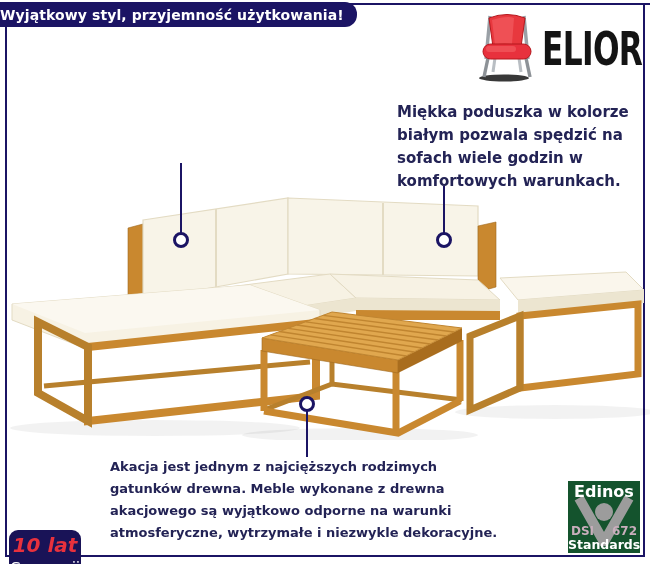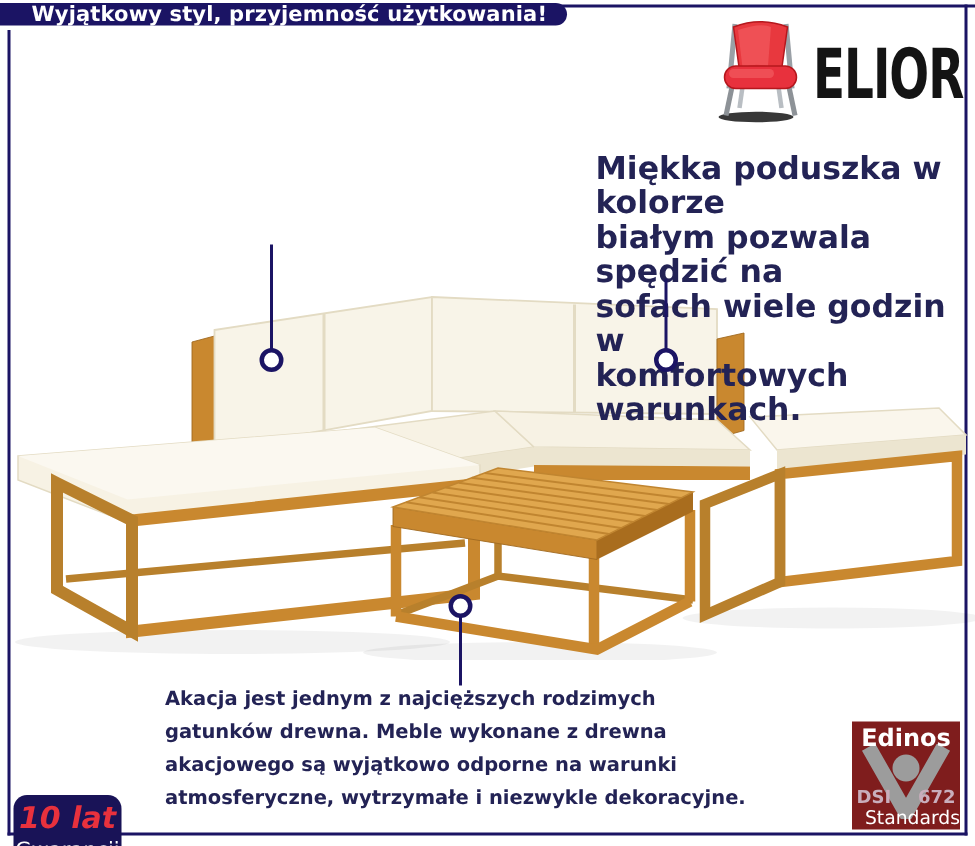--- a/index.html
+++ b/index.html
@@ -9,36 +9,36 @@
   }
   
   .frame { position:absolute; background:#1b1464; }
   #frame-top    { left:250px; top:3px;  width:400px; height:2px; }
   #frame-right  { left:643px; top:3px;  width:2px;  height:554px; }
   #frame-bottom { left:5px;  top:555px; width:640px; height:2px; }
   #frame-left   { left:5px;  top:20px;  width:2px;  height:537px; }
 
   
   .banner {
-    position:absolute; left:0; top:2px; height:15px;
+    position:absolute; left:0; top:2px; height:25px;
     background:#1b1464; color:#ffffff;
     border-radius:0 12px 12px 0;
     display:flex; align-items:center;
-    padding:0 13px 0 21px;
+    padding:0 13px 0 0;
     font-size:14px; font-weight:bold; letter-spacing:.1px;
     z-index:6;
   }
 
   
   .note {
     position:absolute; color:#232355; font-weight:bold;
     white-space:pre-line; z-index:4;
   }
   #note-top-left { left:57px;  top:44px;  font-size:16.5px; line-height:22.4px; }
-  #note-right    { left:397px; top:101px; font-size:21px; line-height:23px; }
+  #note-right    { left:397px; top:101px; font-size:15px; line-height:23px; }
   #note-bottom   { left:110px; top:456px; font-size:13px; line-height:22px; }
 
   
   .callout-line { position:absolute; width:2px; background:#1b1464; z-index:5; }
   #line-1 { left:180px; top:163px; height:70px; }
   #line-2 { left:443px; top:186px; height:47px; }
   #line-3 { left:306px; top:411px; height:46px; }
   .callout-dot {
     position:absolute; width:10px; height:10px; background:#ffffff;
     border:3px solid #1b1464; border-radius:50%; z-index:5;
@@ -66,38 +66,38 @@
   }
   .warranty .big {
     display:block; color:#e8313d; font-size:20px; font-weight:bold;
     font-style:italic; line-height:27px; margin-top:2px;
   }
   .warranty .small { display:block; color:#ffffff; font-size:14px; font-weight:normal; line-height:17px; }
 
   
   .edinos {
     position:absolute; left:568px; top:481px; width:72px; height:72px;
-    background:#7f1d1d; z-index:6;
+    background:#14532d; z-index:6;
   }
   .edinos .ttl {
     position:absolute; left:0; right:0; top:1px; text-align:center;
     color:#ffffff; font-size:16px; font-weight:bold; z-index:2;
   }
   .edinos svg { position:absolute; left:4px; top:15px; z-index:1; }
   .edinos .dsi {
     position:absolute; left:3px; bottom:15px; color:#c9aebc;
     font-size:12px; font-weight:bold; z-index:2;margin-top:39px;
   }
   .edinos .n804 {
     position:absolute; right:3px; bottom:15px; color:#c9aebc;
     font-size:12px; font-weight:bold; z-index:2;
   }
   .edinos .std {
-    position:absolute; left:0; right:0; bottom:1px; text-align:right;
-    color:#ffffff; font-size:12.5px; font-weight:normal; z-index:2;
+    position:absolute; left:0; right:0; bottom:1px; text-align:left;
+    color:#ffffff; font-size:12.5px; font-weight:bold; z-index:2;
   }
 </style>
 </head>
 <body>
 
 <div class="stage">
 
   <div class="frame" id="frame-top"></div>
   <div class="frame" id="frame-right"></div>
   <div class="frame" id="frame-bottom"></div>

